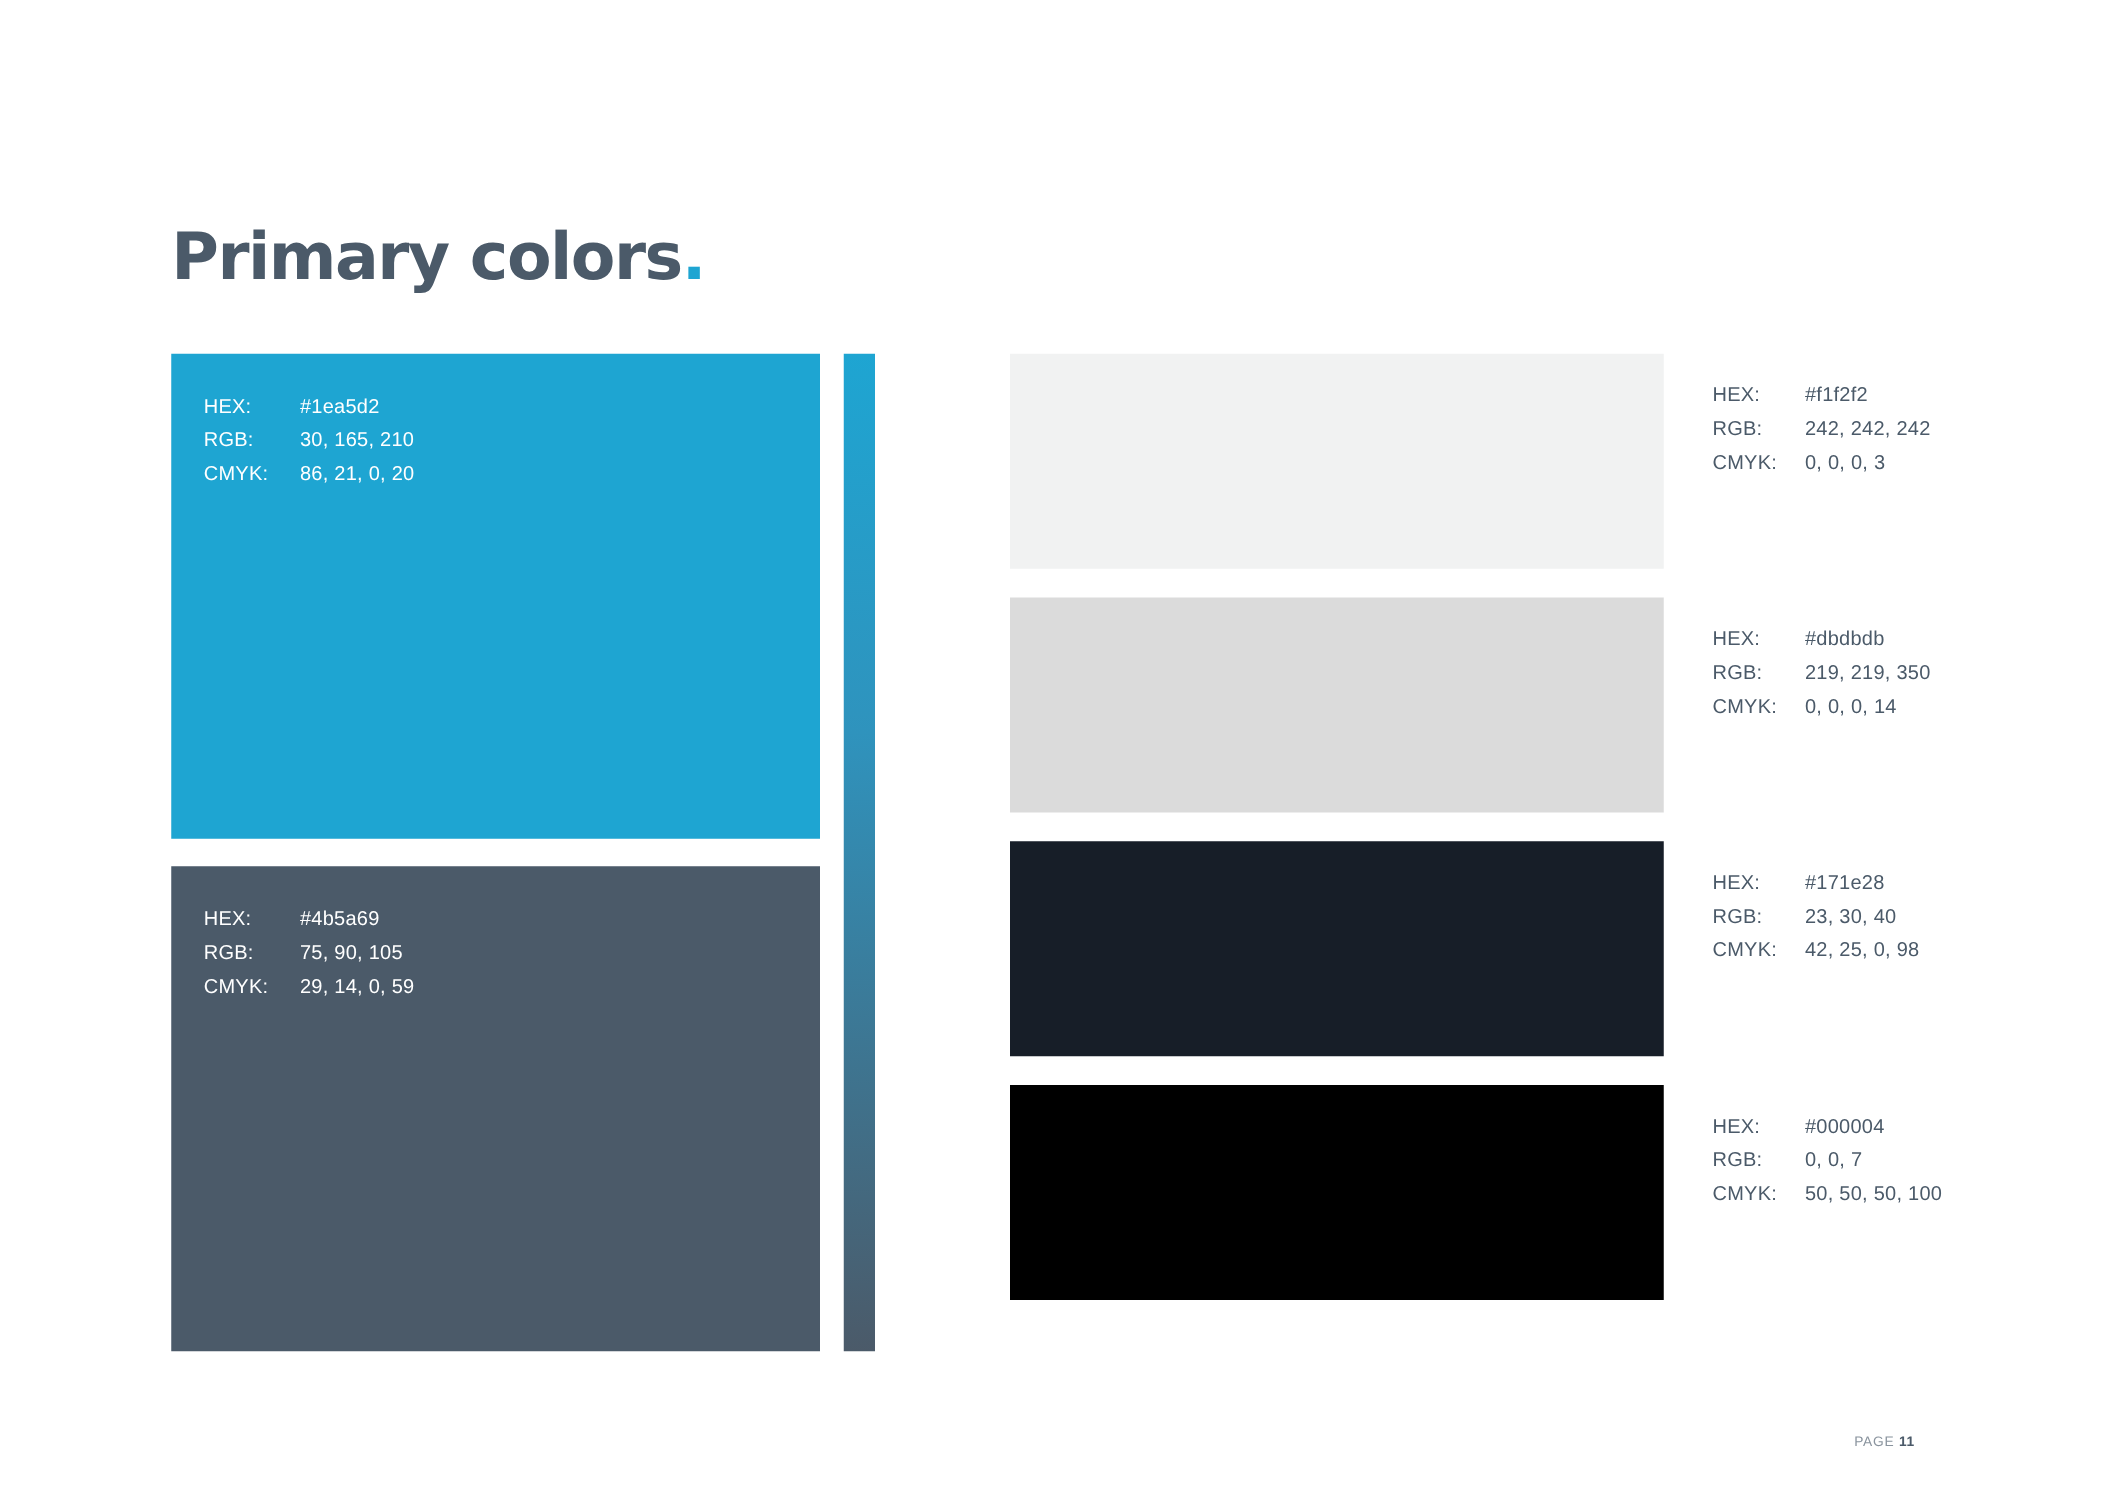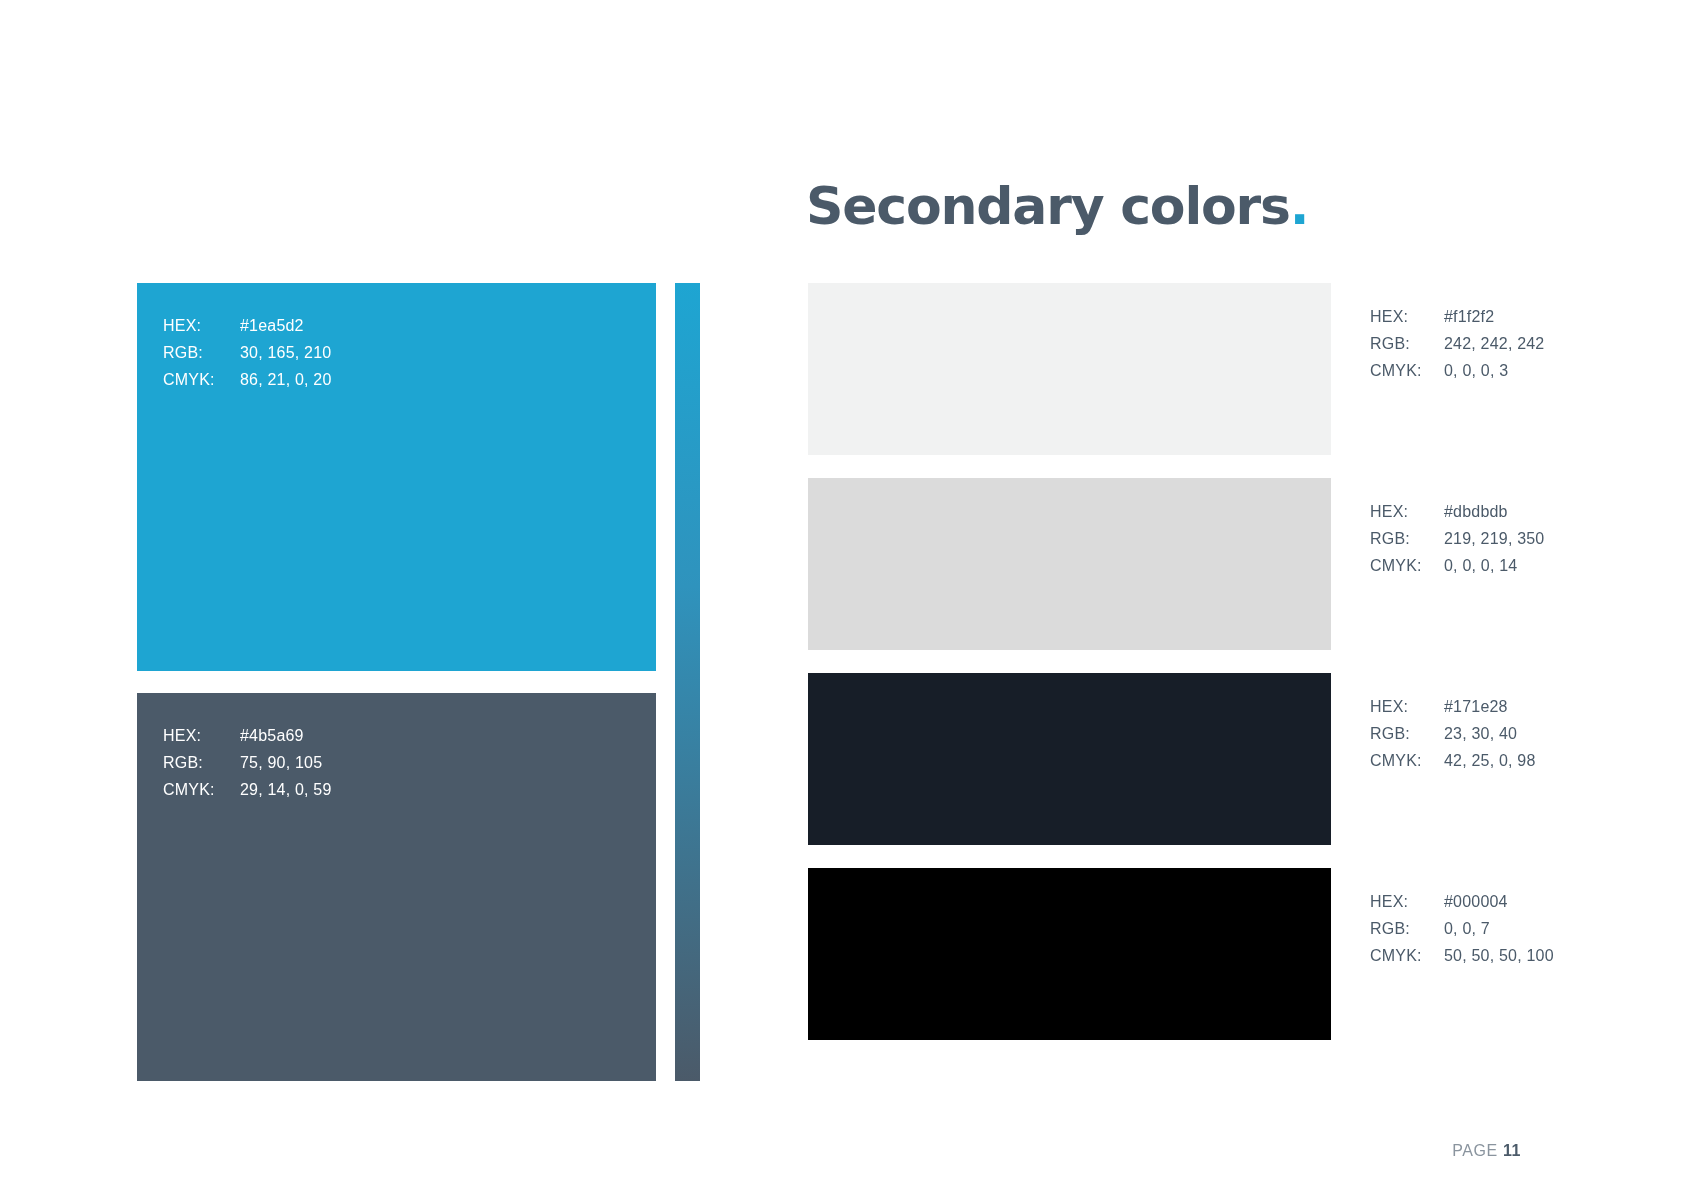--- a/index.html
+++ b/index.html
@@ -128,37 +128,38 @@
     color: #4b5a69;
   }
   .sec-specs .spec-label {
     width: 74px;
     flex: 0 0 74px;
   }
 
   
   #page-footer {
     position: absolute;
-    right: 179px;
+    right: 168px;
     bottom: 42px;
-    font-size: 16px;
+    font-size: 11px;
     letter-spacing: 0.6px;
     color: #8a949e;
     white-space: nowrap;
   }
   #page-footer .page-num {
     color: #4b5a69;
     font-weight: bold;
   }
 </style>
 </head>
 <body>
 
 <div class="page">
 
+  <h1 class="section-title" id="title-primary"><span>Primary colors</span><span class="dot">.</span></h1>
 
   <div class="col-primary">
 
     <div class="swatch-big" id="swatch-primary-1">
       <div class="spec-list-on-color">
         <div class="spec-row">
           <span class="spec-label">HEX:</span>
           <span class="spec-value">#1ea5d2</span>
         </div>
         <div class="spec-row">
@@ -185,21 +186,20 @@
         <div class="spec-row">
           <span class="spec-label">CMYK:</span>
           <span class="spec-value">29, 14, 0, 59</span>
         </div>
       </div>
     </div>
 
     <div id="gradient-bar"></div>
   </div>
 
-  <h1 class="section-title" id="title-secondary"><span>Secondary colors</span><span class="dot">.</span></h1>
 
   <div class="col-secondary">
 
     <div class="sec-row" id="sec-row-0">
       <div class="sec-chip" style="background:#f1f2f2"></div>
       <div class="sec-specs">
         <div class="spec-row">
           <span class="spec-label">HEX:</span>
           <span class="spec-value">#f1f2f2</span>
         </div>

